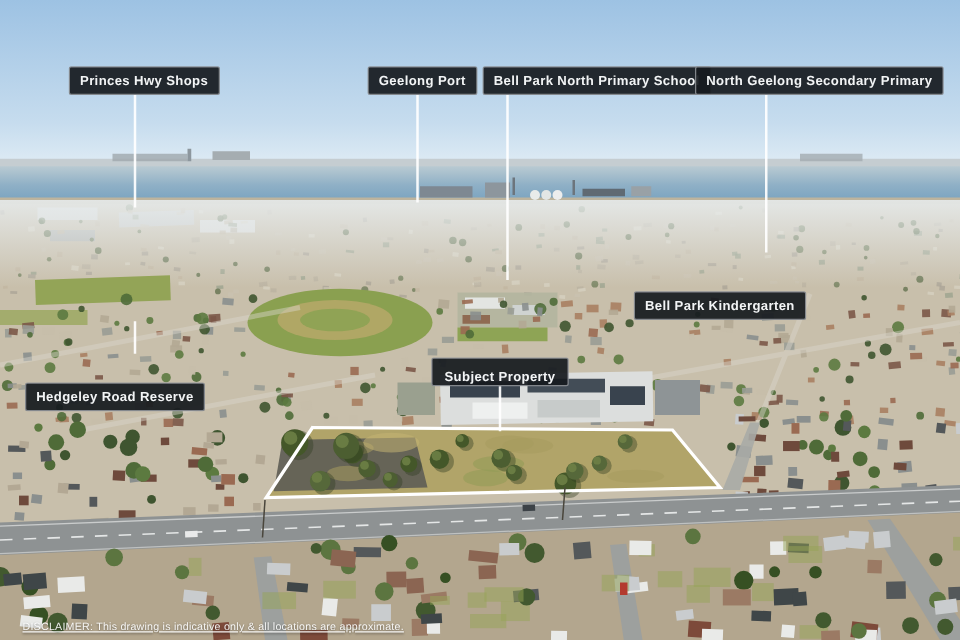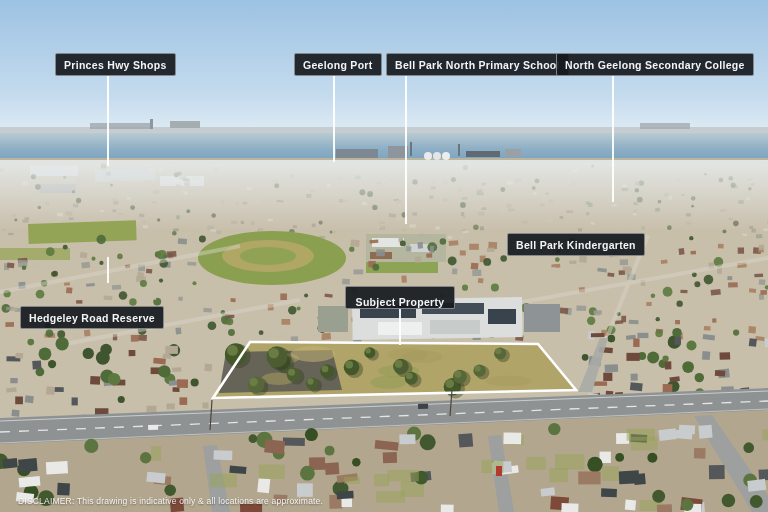--- a/index.html
+++ b/index.html
@@ -16,20 +16,21 @@
     position:absolute;z-index:6;box-sizing:border-box;height:23px;
     display:flex;align-items:center;justify-content:center;
     background:rgba(23,27,31,.93);border:1px solid rgba(165,170,175,.75);
     border-radius:2px;padding:0 8px;white-space:nowrap;
     color:#f2f4f5;font-size:10.5px;font-weight:700;letter-spacing:.3px;
   }
   .disclaimer{
     position:absolute;left:18px;top:496px;z-index:6;
     font-size:8.5px;letter-spacing:.2px;color:rgba(255,255,255,.92);
     text-shadow:0 1px 2px rgba(0,0,0,.45);
+    text-decoration:underline;
   }
 </style>
 </head>
 <body>
 
 <div id="stage">
 
   <svg id="scene" width="768" height="512" viewBox="0 0 768 512">
     <defs>
       <linearGradient id="sky" x1="0" y1="0" x2="0" y2="1">
@@ -893,21 +894,21 @@
       <div class="leader" style="left: 333px; top: 76px; height: 86px;"></div>
       <div class="callout" style="left: 294px; top: 53px; min-width: 83px;">
         <span>Geelong Port</span>
       </div>
       <div class="leader" style="left: 405px; top: 76px; height: 148px;"></div>
       <div class="callout" style="left: 386px; top: 53px; min-width: 159px;">
         <span>Bell Park North Primary School</span>
       </div>
       <div class="leader" style="left: 612px; top: 76px; height: 126px;"></div>
       <div class="callout" style="left: 556px; top: 53px; min-width: 172px;">
-        <span>North Geelong Secondary College</span>
+        <span>North Geelong Secondary Primary</span>
       </div>
       <div class="callout" style="left: 507px; top: 233px; min-width: 117px;">
         <span>Bell Park Kindergarten</span>
       </div>
       <div class="leader" style="left: 107px; top: 257px; height: 26px;"></div>
       <div class="callout" style="left: 20px; top: 283px; min-width: 129px; margin-top: 23px;">
         <span>Hedgeley Road Reserve</span>
       </div>
       <div class="leader" style="left: 399px; top: 309px; height: 36px;"></div>
       <div class="callout" style="left: 345px; top: 286px; min-width: 110px; align-items: flex-end;">

